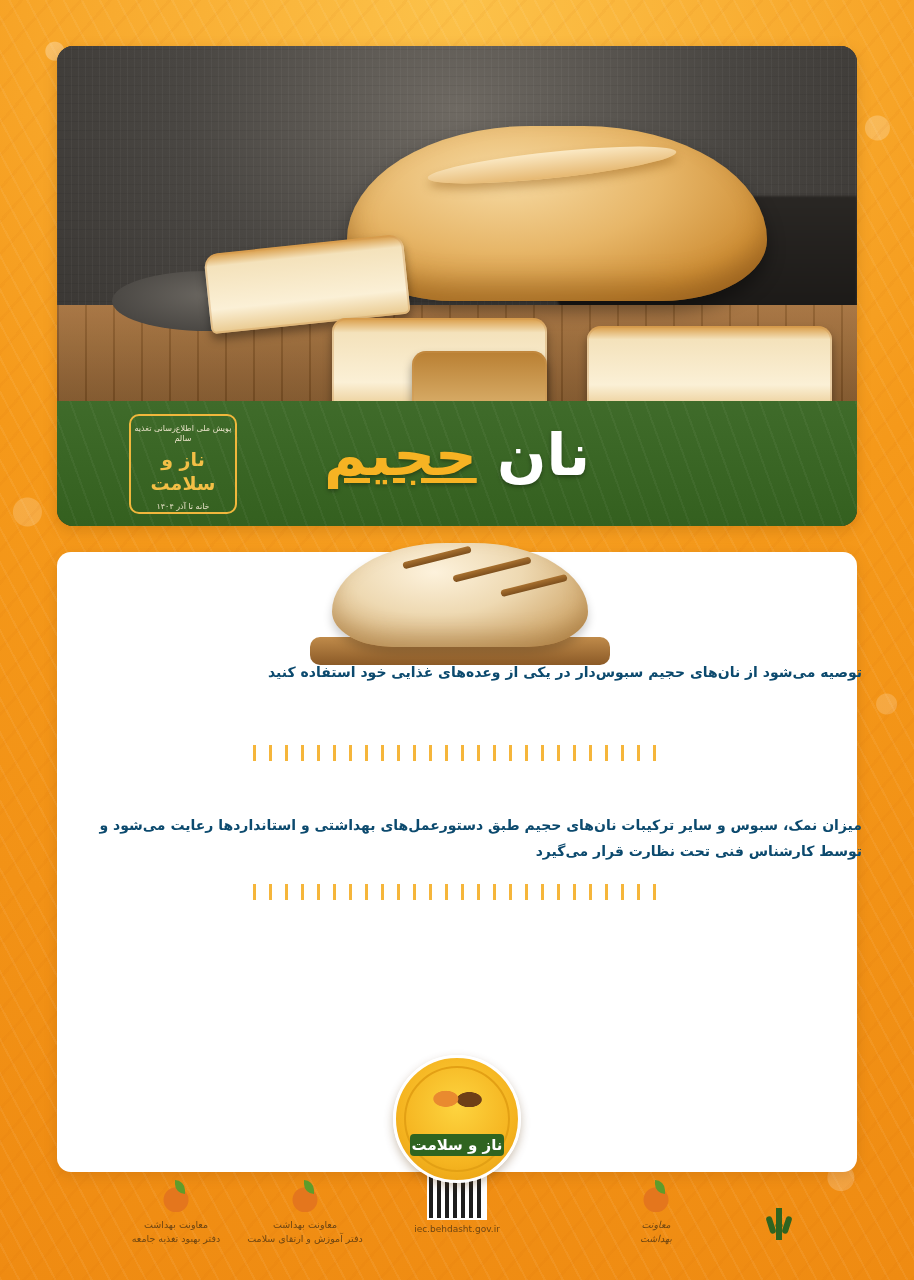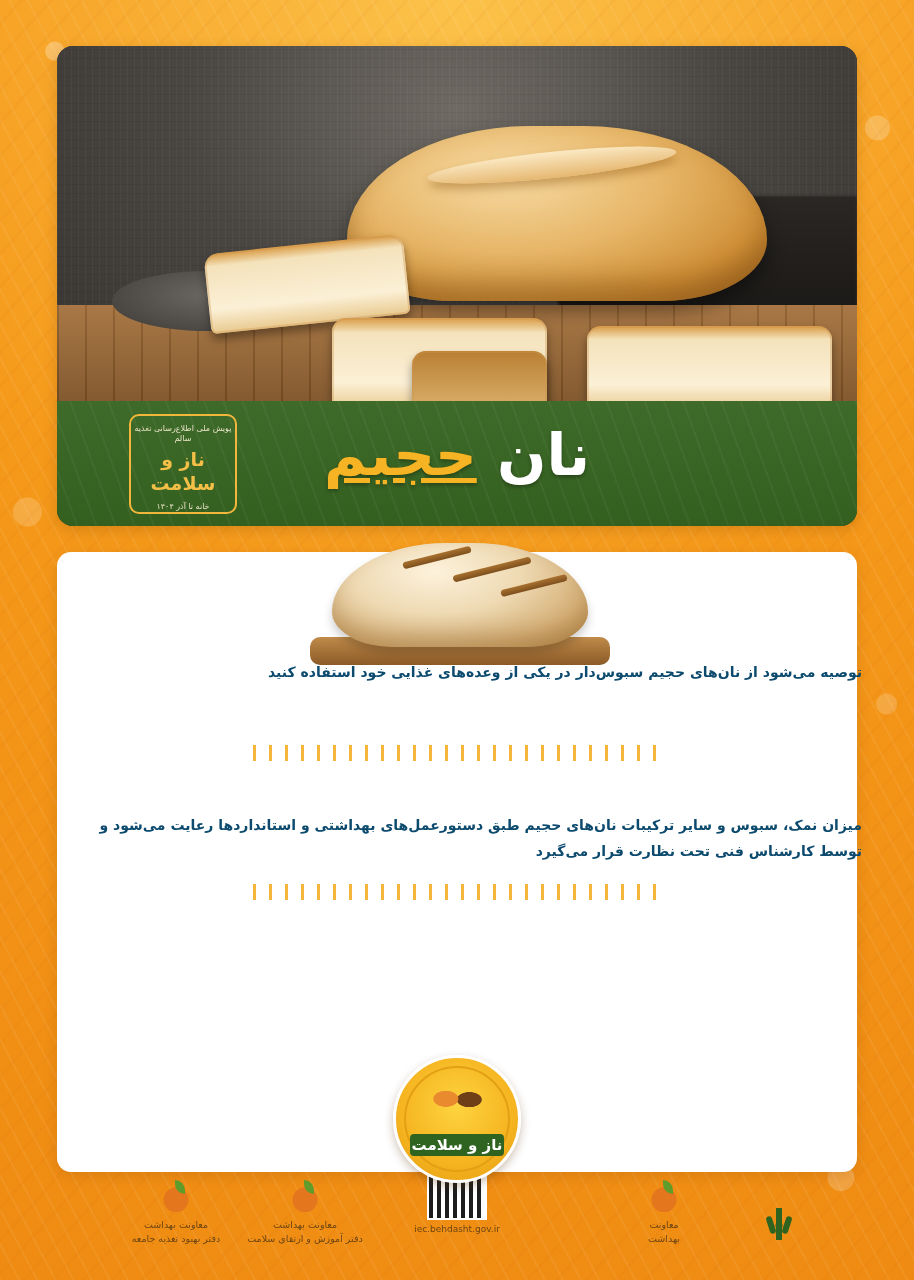--- a/index.html
+++ b/index.html
@@ -337,21 +337,21 @@
     background: #2f6420; border-radius: 4px; transform: rotate(-18deg);
   }
   .emblem::after {
     content: "";
     position: absolute;
     right: 4px; top: 8px; width: 6px; height: 18px;
     background: #2f6420; border-radius: 4px; transform: rotate(18deg);
   }
   .f1 { left: 106px; bottom: 16px; }
   .f2 { left: 235px; bottom: 16px; }
-  .f3 { right: 180px; bottom: 16px; }
+  .f3 { right: 188px; bottom: 16px; font-style: italic; }
   .f4 { right: 55px; bottom: 16px; width: 160px; }
 
   .qr-wrap {
     position: absolute;
     left: 50%;
     transform: translateX(-50%);
     bottom: 28px;
     text-align: center;
     width: 130px;
   }

